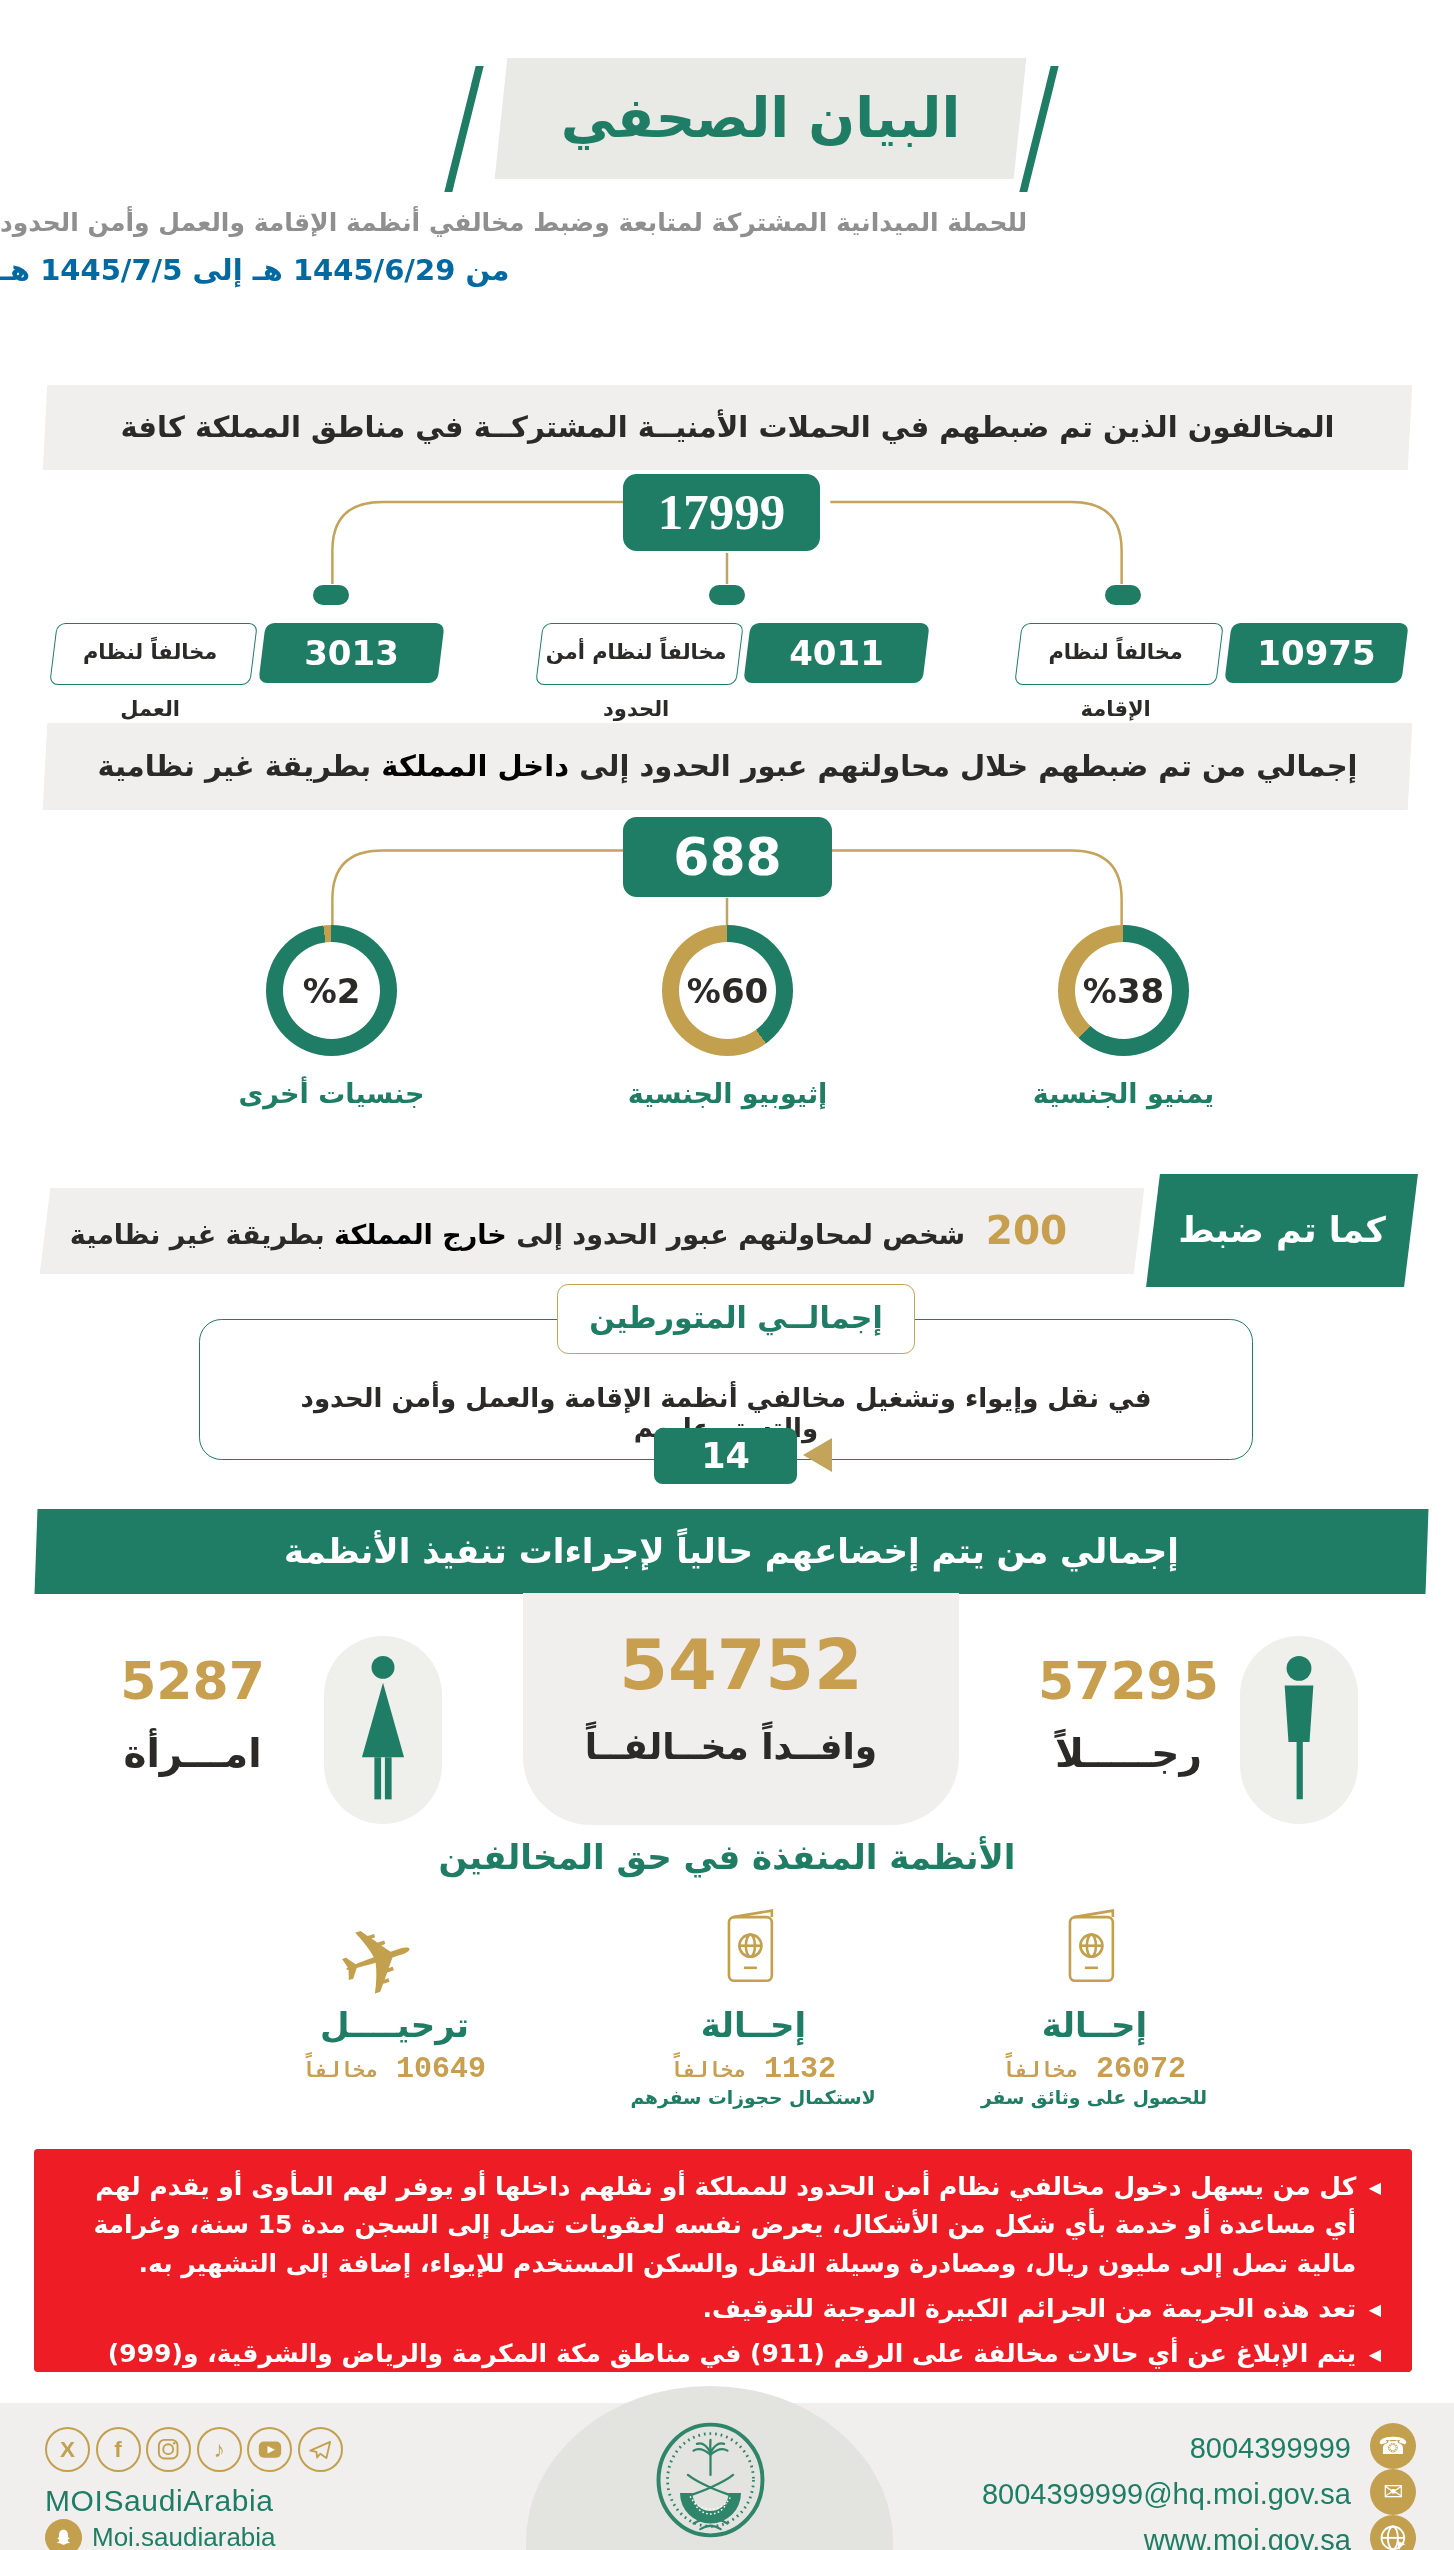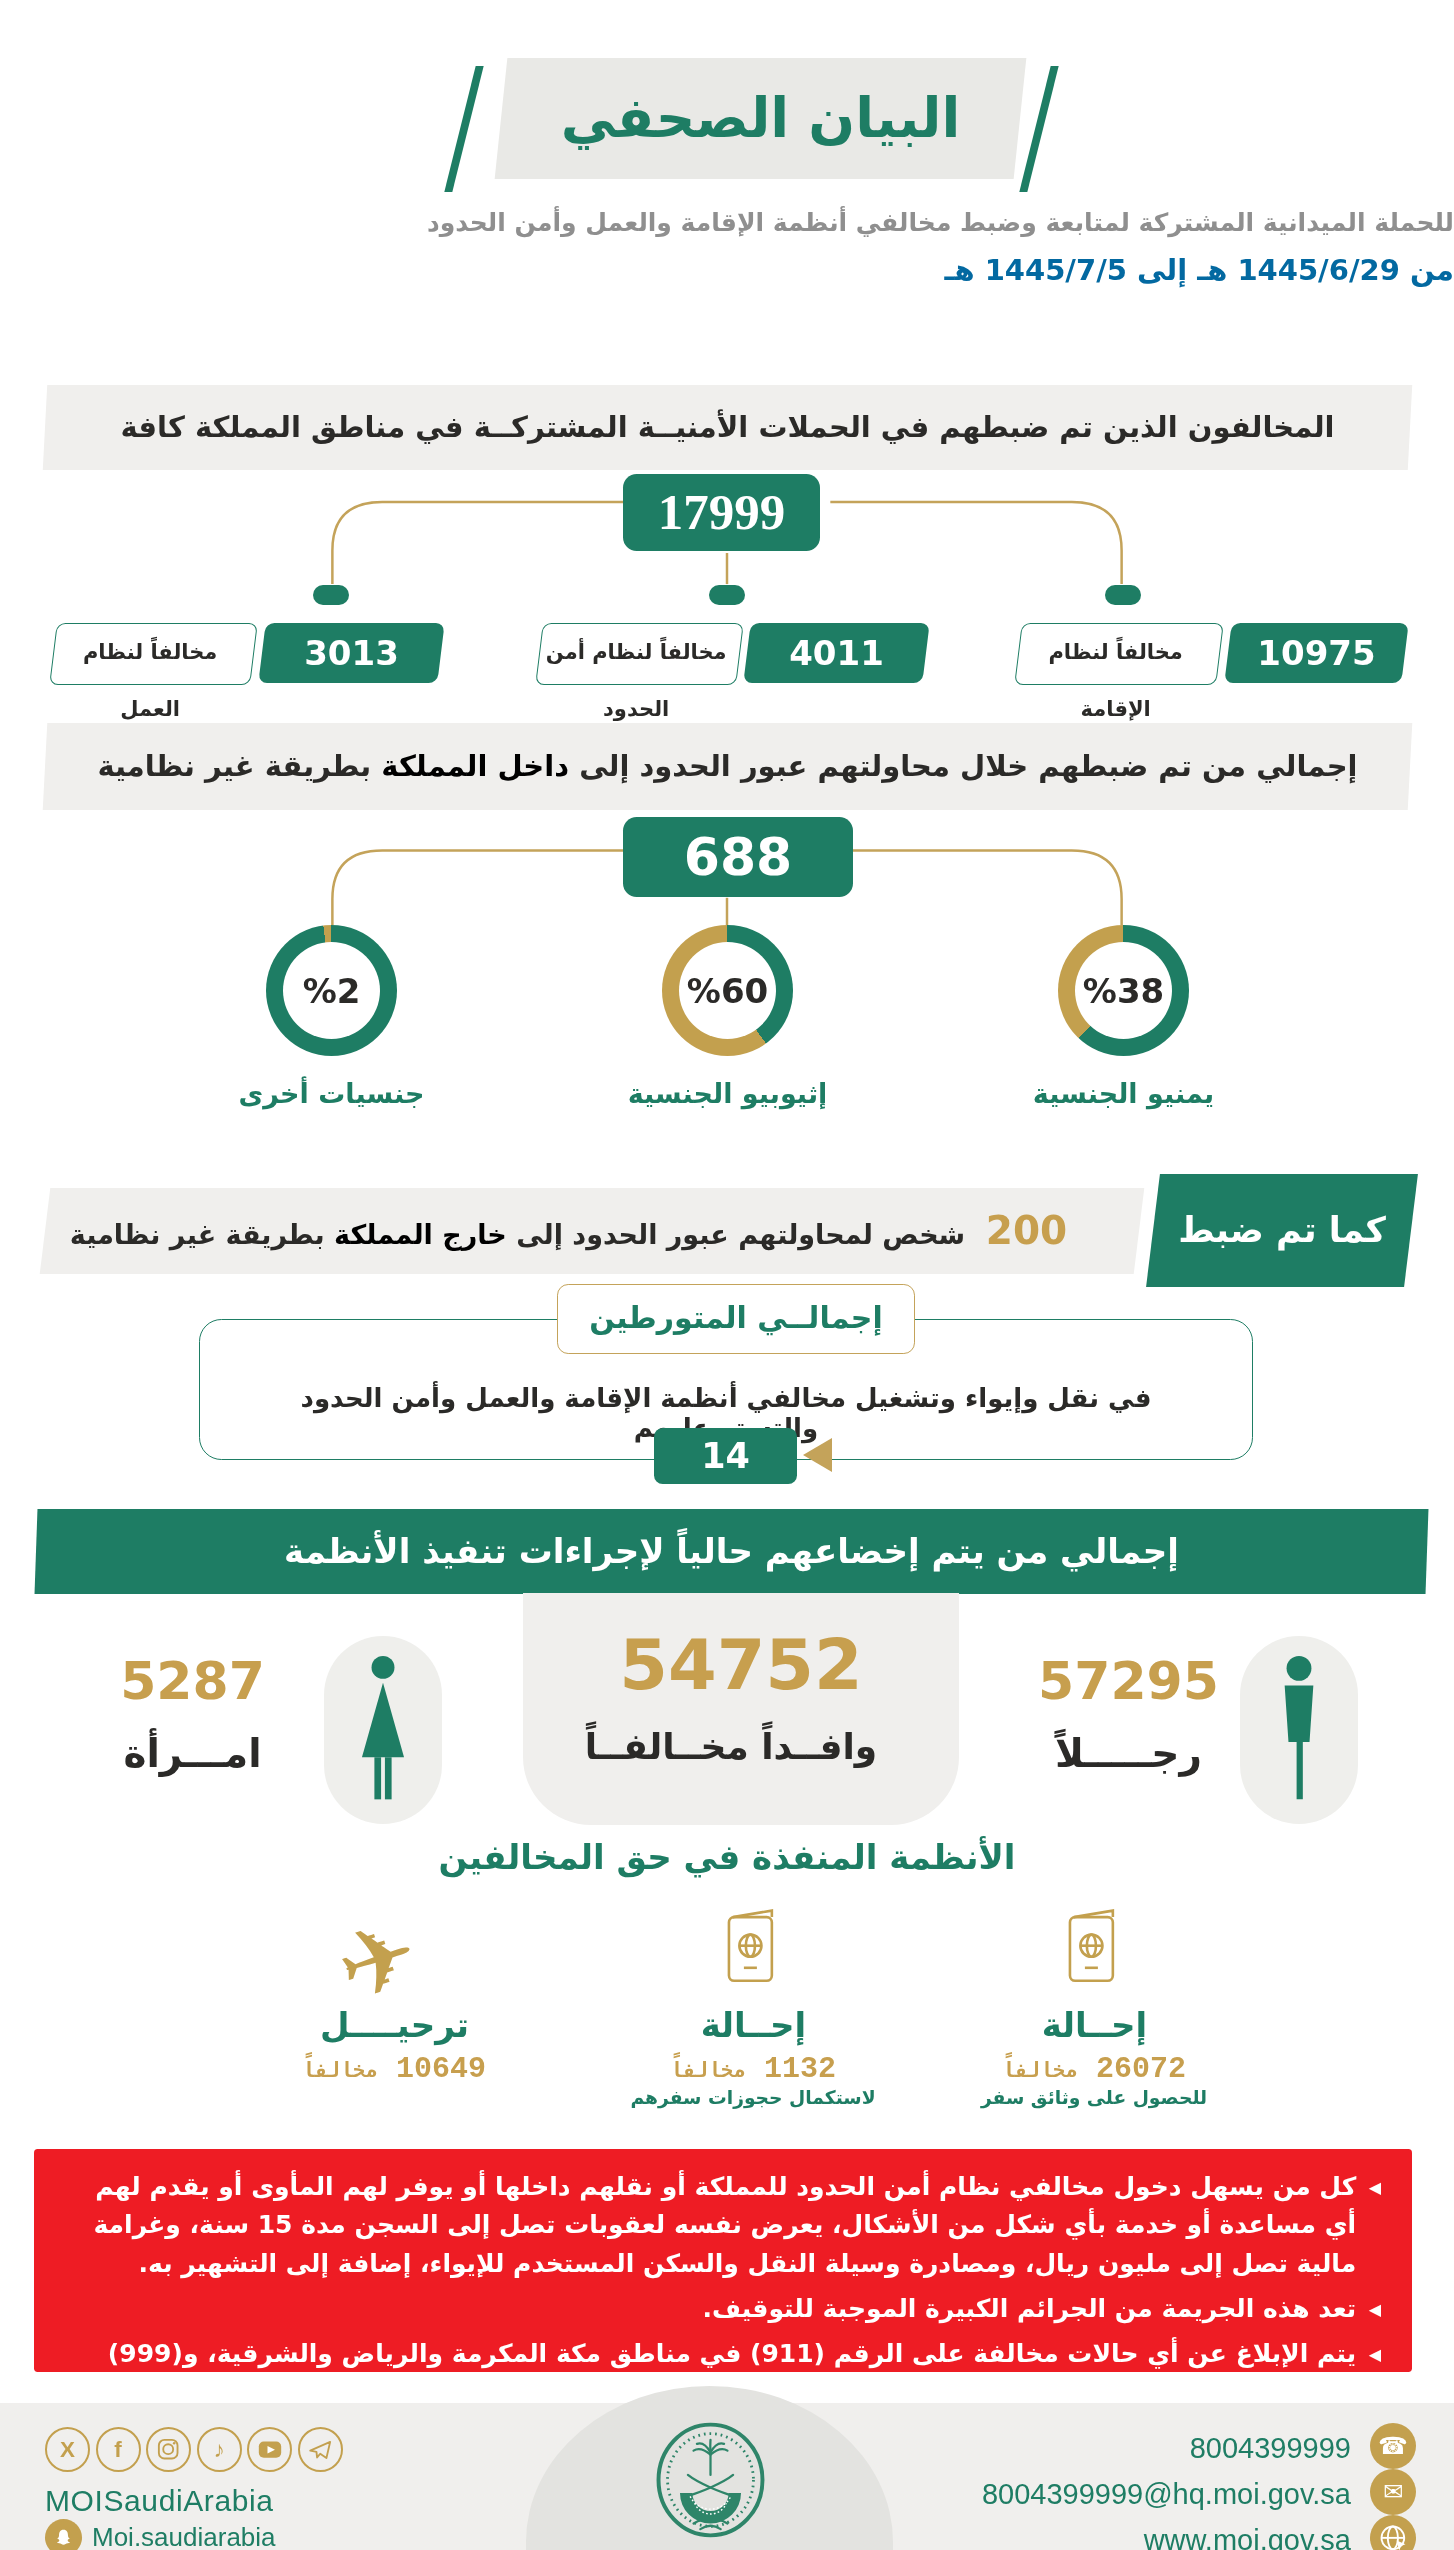--- a/index.html
+++ b/index.html
@@ -1,19 +1,19 @@
 <!DOCTYPE html>
 <html lang="ar" dir="rtl" style="font-size:10px"><head>
 <meta charset="utf-8">
 <style>
   html,body{margin:0;padding:0;background:#fff;}
   #page{position:relative;width:1454px;height:2550px;overflow:hidden;background:#ffffff;
         font-family:"DejaVu Sans",sans-serif;direction:rtl;}
   .abs{position:absolute;}
-  .ctr{text-align:right;}
+  .ctr{text-align:left;}
   .num{font-family:"DejaVu Sans","Liberation Sans",sans-serif;}
   svg{display:block;}
 
   
   .hdr-slash{width:8px;height:126px;background:#1e7d64;transform:skewX(-14deg);}
   .hdr-box{left:501px;top:58px;width:519px;height:121px;background:#e9e9e6;transform:skewX(-6deg);}
   .hdr-box h1{margin:0;transform:skewX(6deg);font-size:55px;line-height:121px;color:#1e7d64;text-align:center;font-weight:bold;}
   .subtitle{left:0;top:208px;width:1454px;font-size:25px;font-weight:bold;color:#8f8f8f;}
   .daterange{left:0;top:253px;width:1454px;font-size:29px;font-weight:bold;color:#0369a1;}
 
@@ -21,21 +21,21 @@
   .gbanner{background:#f0efed;transform:skewX(-3deg);}
   .gbanner .txt{transform:skewX(3deg);font-weight:bold;color:#2b2a28;}
   .bannerA{left:45px;top:385px;width:1365px;height:85px;}
   .bannerA .txt{font-size:29px;line-height:85px;text-align:center;}
   .bannerB{left:45px;top:723px;width:1365px;height:87px;}
   .bannerB .txt{font-size:29px;line-height:87px;text-align:center;}
 
   
   .total-box{background:#1e7d64;border-radius:13.7px;color:#fff;font-weight:bold;text-align:center;}
   .total-a{left:623px;top:474px;width:197px;height:77px;font-size:51px;line-height:77px;font-family:Liberation Serif, serif;}
-  .total-b{left:623px;top:817px;width:230px;height:80px;font-size:52px;line-height:80px;}
+  .total-b{left:623px;top:817px;width:209px;height:80px;font-size:52px;line-height:80px;}
   .pill{width:36px;height:20px;border-radius:10px;background:#1e7d64;}
 
   .stat-label{top:623px;height:60px;background:#fff;border:1.9px solid #1e7d64;border-radius:8.7px;transform:skewX(-7deg);}
   .stat-label span{display:block;transform:skewX(7deg);font-size:21px;font-weight:bold;color:#2b2a28;line-height:57px;text-align:center;}
   .stat-value{top:623px;height:60px;background:#1e7d64;border-radius:8.7px;transform:skewX(-7deg);}
   .stat-value span{display:block;transform:skewX(7deg);font-size:34px;font-weight:bold;color:#fff;line-height:60px;text-align:center;}
 
   
   .donut{top:925px;width:131px;height:131px;border-radius:50%;}
   .donut .hole{position:absolute;inset:17px;background:#fff;border-radius:50%;display:flex;align-items:center;justify-content:center;

